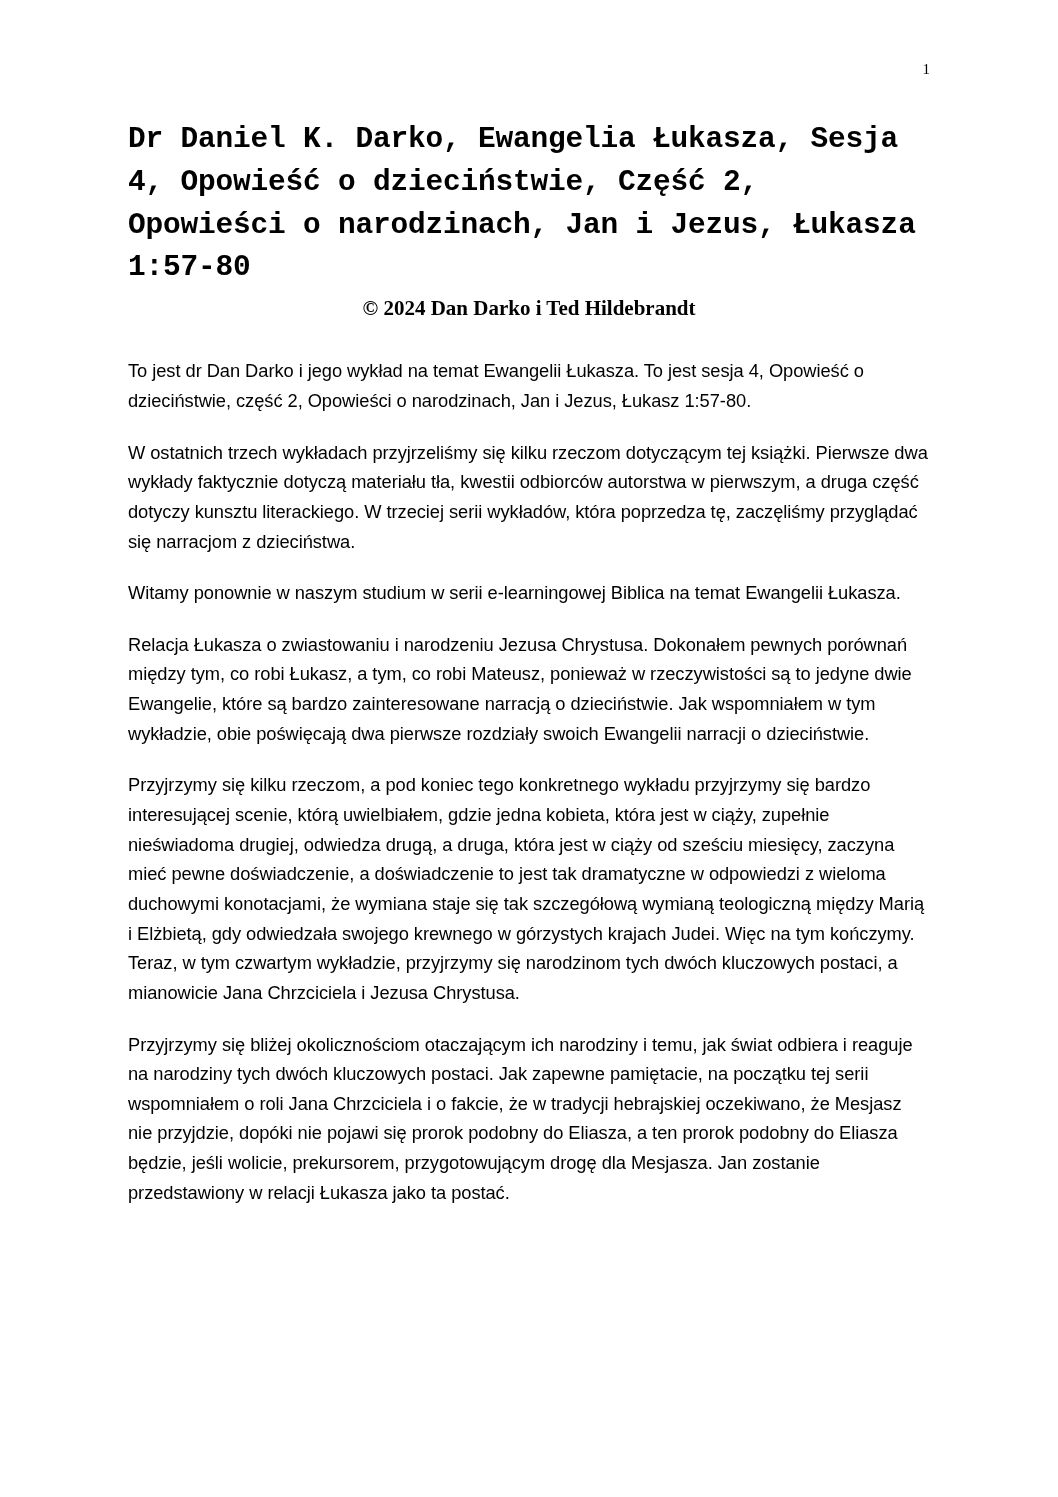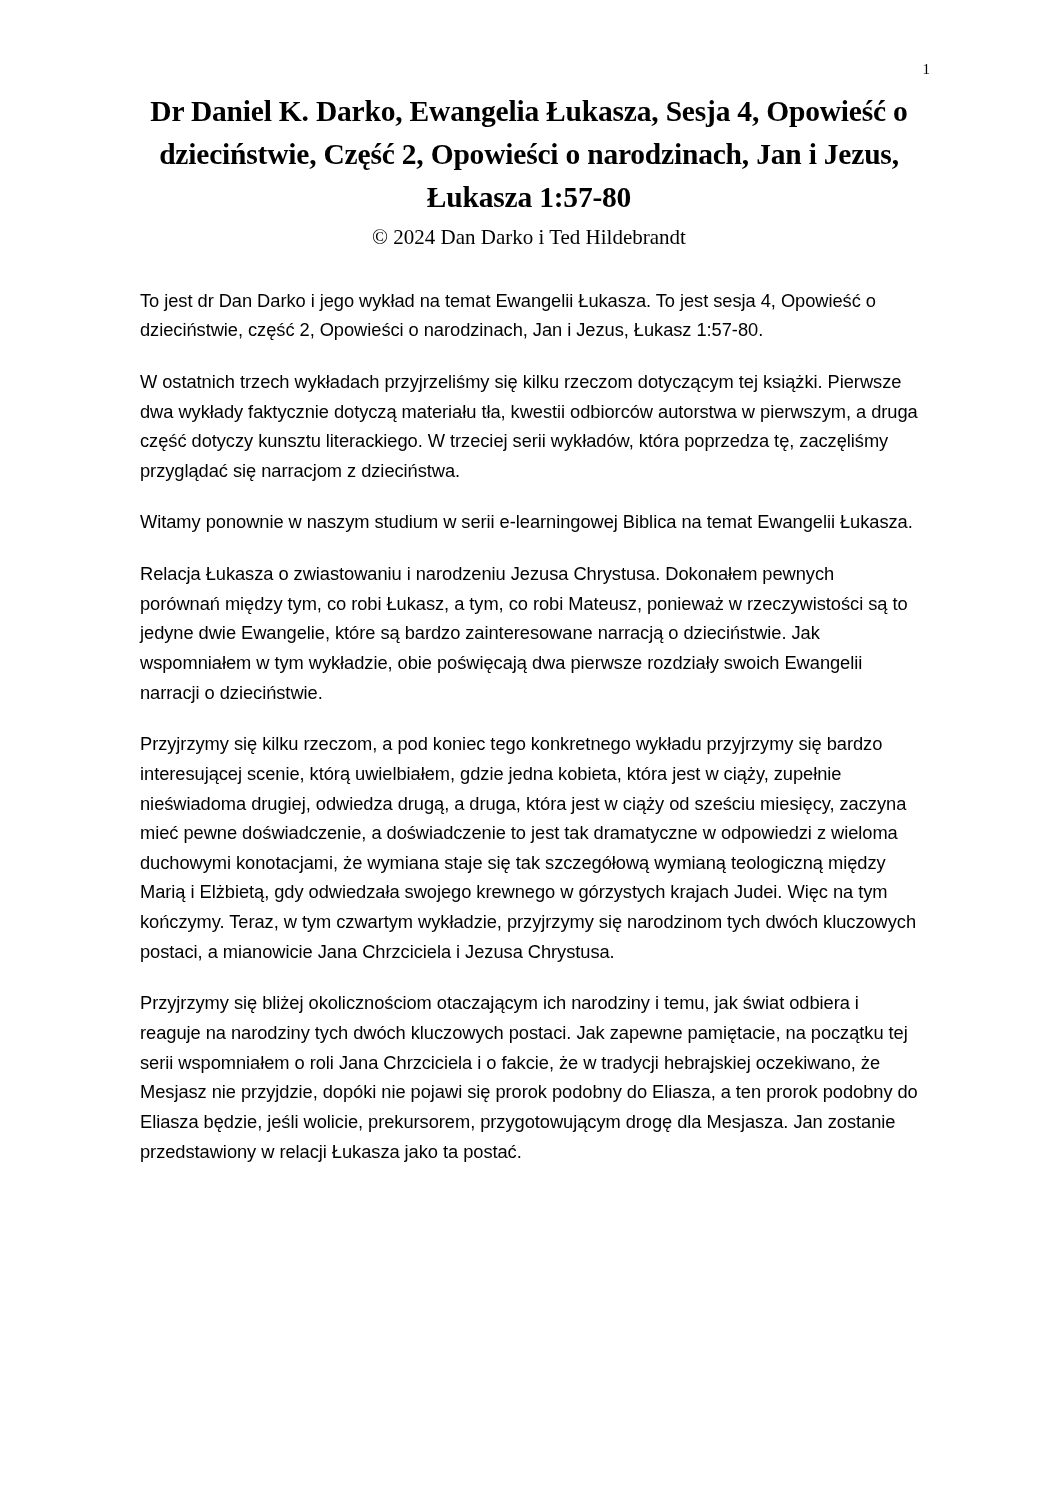--- a/index.html
+++ b/index.html
@@ -25,38 +25,38 @@
   .page-number {
     position: absolute;
     top: 62px;
     right: 128px;
     font-family: "Liberation Serif", serif;
     font-size: 15px;
     color: #000;
     line-height: 1;
   }
   .doc-title {
-    margin: 30px 0 0 0;
-    font-family: Liberation Serif, serif;
+    margin: 58px 0 0 0;
+    font-family: Liberation Mono, monospace;
     font-weight: bold;
     font-size: 29.5px;
     line-height: 1.45;
-    text-align: center;
+    text-align: left;
     letter-spacing: -0.2px;
   }
   .doc-subtitle {
     margin: 6px 0 0 0;
     font-family: "Liberation Serif", serif;
     font-size: 21px;
     text-align: center;
-    font-weight: normal;
+    font-weight: bold;
     line-height: 1.3;
   }
   .body-text {
-    margin: 12px;
+    margin: 0;
     padding: 0;
     font-size: 18.3px;
     line-height: 1.62;
     text-align: left;
     letter-spacing: -0.05px;
   }
   .body-text + .body-text {
     margin-top: 22px;
   }
   #paragraphs {

